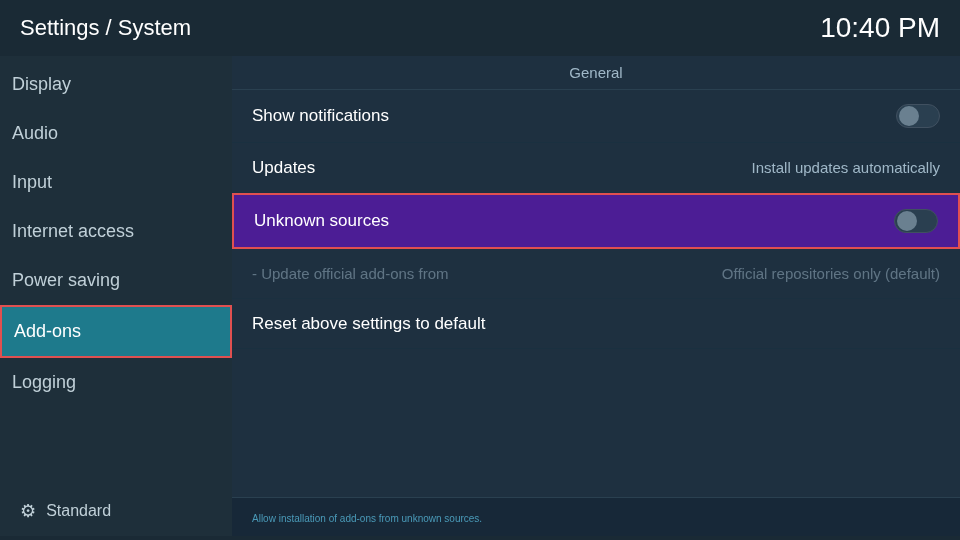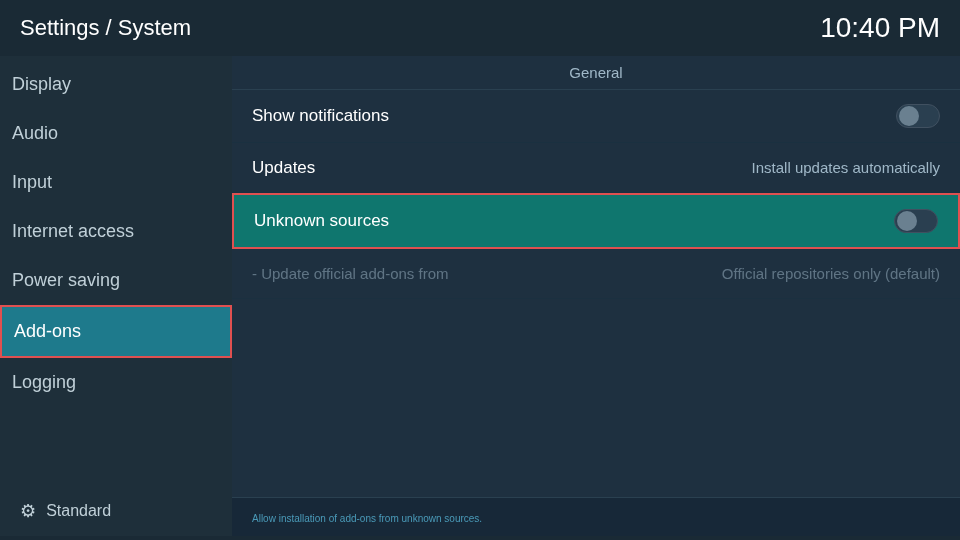--- a/index.html
+++ b/index.html
@@ -103,21 +103,21 @@
     .setting-row {
       display: flex;
       justify-content: space-between;
       align-items: center;
       padding: 14px 20px;
       border-bottom: 1px solid #1a3040;
       min-height: 50px;
     }
 
     .setting-row.highlighted {
-      background-color: #0f766e;
+      background-color: #4c1d95;
       border: 2px solid #e05050;
     }
 
     .setting-row.dimmed {
       opacity: 0.5;
     }
 
     .setting-label {
       font-size: 17px;
       color: #ffffff;
@@ -231,20 +231,23 @@
         <div class="toggle">
           <div class="toggle-knob"></div>
         </div>
       </div>
 
       <div class="setting-row dimmed">
         <span class="setting-label">- Update official add-ons from</span>
         <span class="setting-value">Official repositories only (default)</span>
       </div>
 
+      <div class="setting-row">
+        <span class="setting-label">Reset above settings to default</span>
+      </div>
 
     </div>
 
     <div class="status-bar">
       <span class="status-text">Allow installation of add-ons from unknown sources.</span>
     </div>
   </div>
 
 </div>
 

